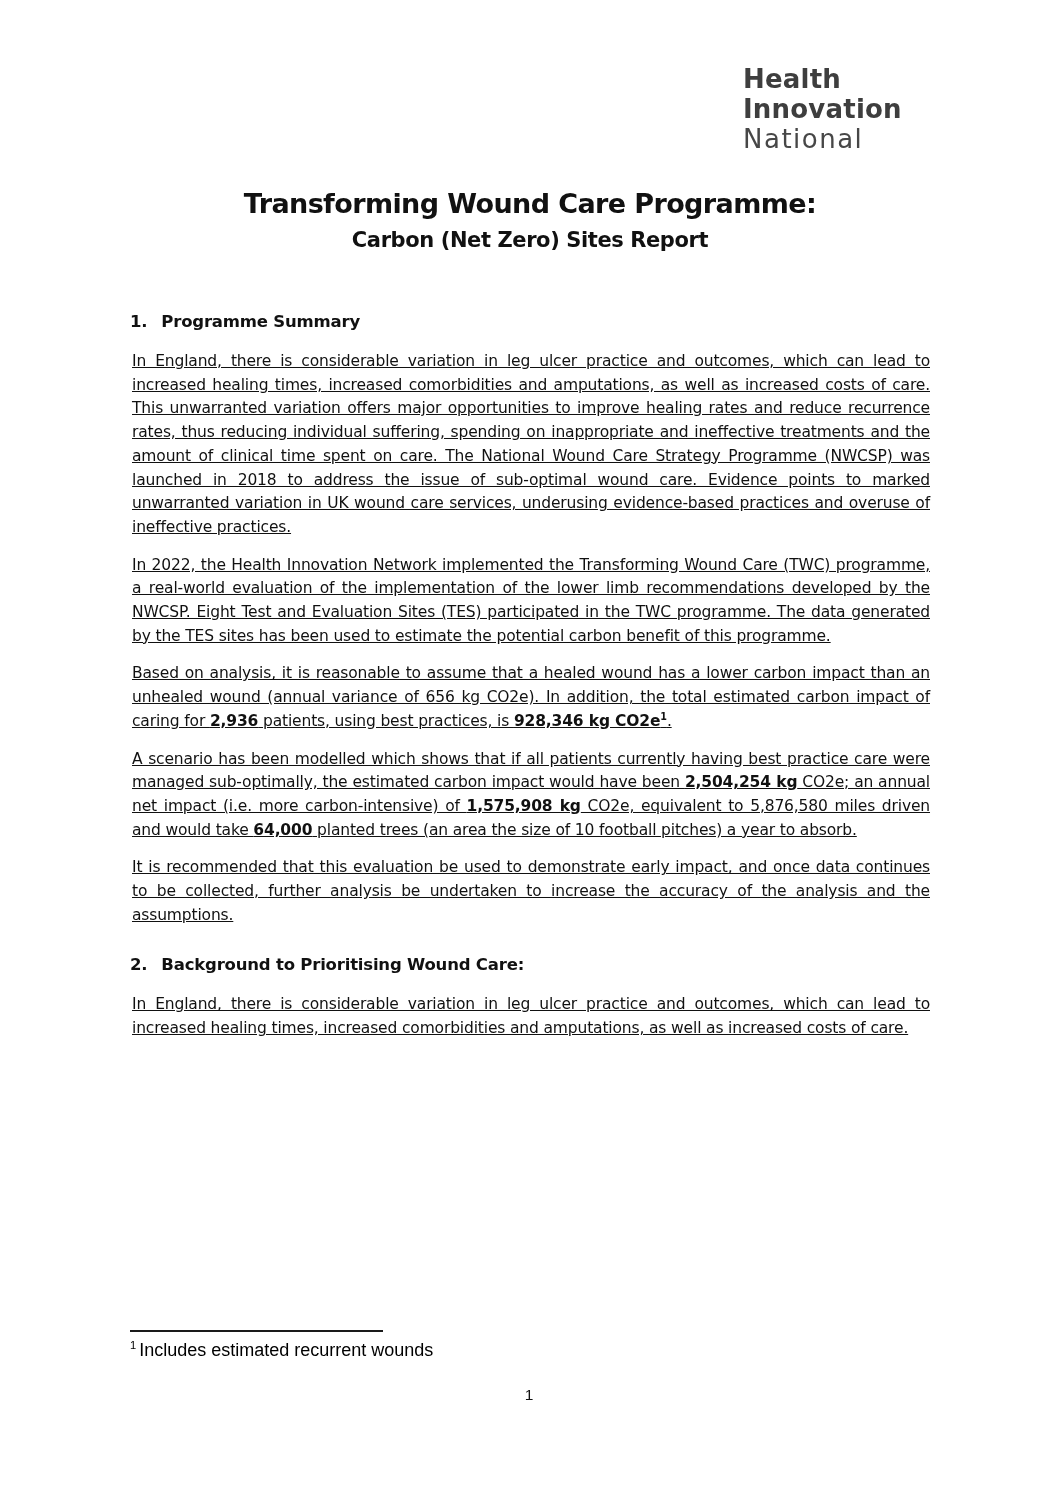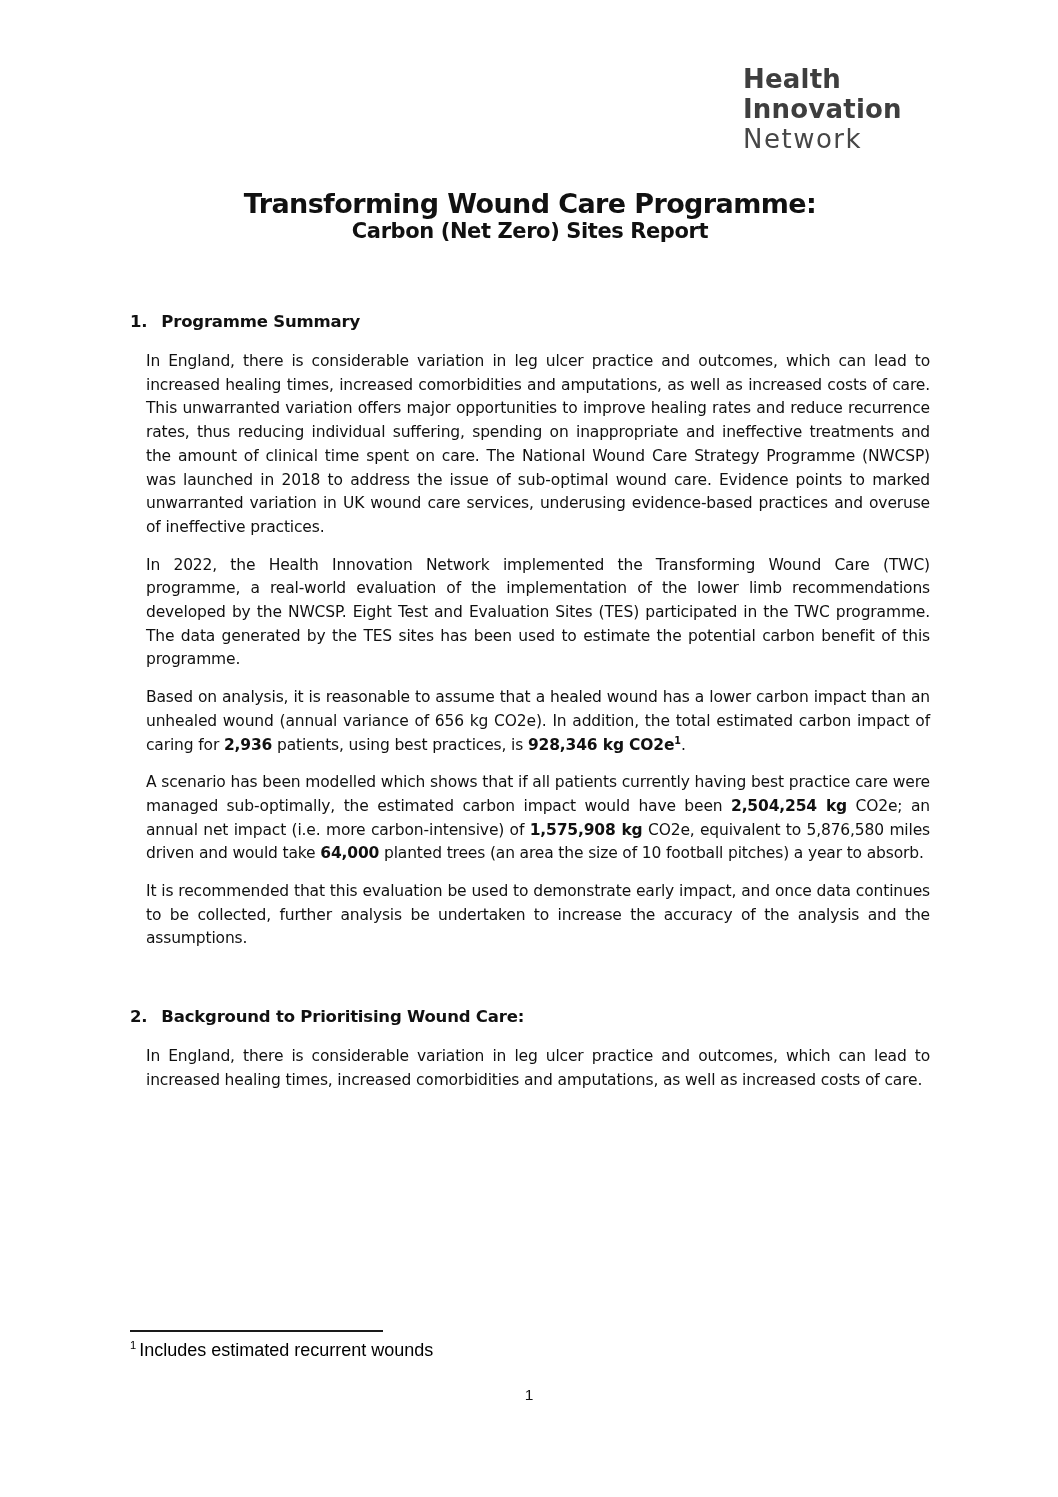--- a/index.html
+++ b/index.html
@@ -36,20 +36,21 @@
     position:absolute;
     left:130px;
     top:188px;
     width:800px;
     text-align:center;
   }
   .title-1{
     font-size:27px;
     font-weight:bold;
     letter-spacing:-0.6px;
+    margin-bottom:9px;
     white-space:nowrap;
   }
   .title-2{
     font-size:21px;
     font-weight:bold;
     letter-spacing:-0.4px;
     white-space:nowrap;
   }
   
   .content{
@@ -58,27 +59,28 @@
     top:312px;
     width:800px;
   }
   .sec-heading{
     font-size:16.5px;
     font-weight:bold;
     margin:0 0 19px 0;
     letter-spacing:-0.2px;
   }
   .sec-heading .sec-num{margin-right:14px;}
-  .sec-heading.sec-2{margin-top:56px;}
+  .sec-heading.sec-2{margin-top:28px;}
   .para{
     font-size:15.5px;
     line-height:23.7px;
     text-align:justify;
-    margin:0 0 14px 16px;
+    margin:0 0 14px 2px;
     letter-spacing:-0.15px;
+    text-decoration:underline;
   }
   .para sup{
     font-size:62%;
     line-height:0;
     vertical-align:super;
   }
   
   .footnote{
     position:absolute;
     left:130px;
@@ -113,21 +115,21 @@
   }
 </style>
 </head>
 <body>
 
 <div class="page">
 
   <div class="logo">
     <div class="bold">Health</div>
     <div class="bold">Innovation</div>
-    <div class="light">Network</div>
+    <div class="light">National</div>
   </div>
 
   <div class="title-block">
     <div class="title-1">Transforming Wound Care Programme:</div>
     <div class="title-2">Carbon (Net Zero) Sites Report</div>
   </div>
 
   <div class="content">
 
     <div class="sec-heading">

